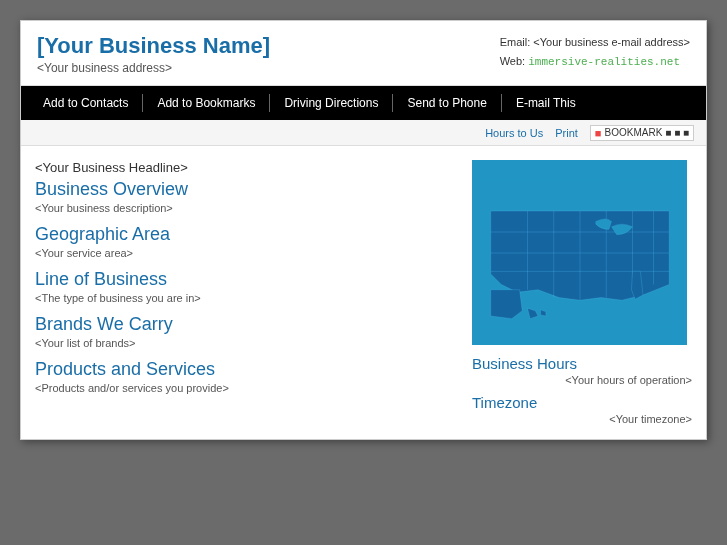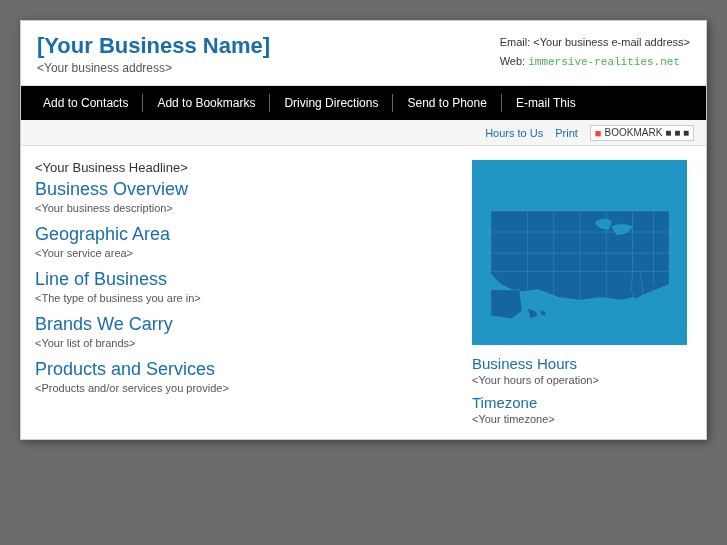--- a/index.html
+++ b/index.html
@@ -155,20 +155,21 @@
       color: #1a6ea8;
       margin-bottom: 2px;
       margin-top: 8px;
     }
     .right-section-title.first {
       margin-top: 0;
     }
     .right-section-desc {
       font-size: 11px;
       color: #555;
+      text-align: right;
     }
   </style>
 </head>
 <body>
 
 <div class="page-wrapper">
 
   <div class="header">
     <div class="header-left">
       <div class="business-name">[Your Business Name]</div>

